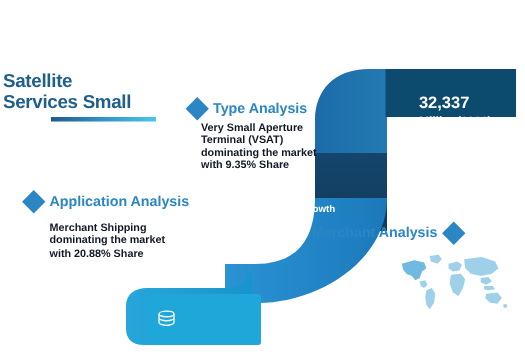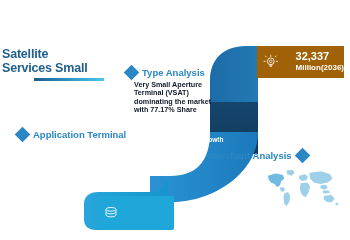--- a/index.html
+++ b/index.html
@@ -49,26 +49,27 @@
     height: 210px;
   }
 
   
   .card-2029 {
     position: absolute;
     left: 257px;
     top: 10px;
     width: 87px;
     height: 32px;
-    background: #a16207;
+    background: #0c4a6e;
     display: flex;
     align-items: center;
     gap: 17px;
     padding-left: 6px;
     box-sizing: border-box;
+    flex-direction: column;
   }
   .card-2029 .vals { line-height: 12px; }
   .val-big {
     font-size: 11px;
     font-weight: bold;
     color: #ffffff;
   }
   .val-small {
     font-size: 8px;
     font-weight: bold;
@@ -309,26 +310,27 @@
       <ellipse cx="12" cy="6.5" rx="7.5" ry="2.8" fill="none" stroke="#ffffff" stroke-width="1.3"></ellipse>
       <path d="M4.5 6.5 v4 c0 1.5 3.4 2.8 7.5 2.8 s7.5 -1.3 7.5 -2.8 v-4" fill="none" stroke="#ffffff" stroke-width="1.3"></path>
       <path d="M4.5 11 v4 c0 1.5 3.4 2.8 7.5 2.8 s7.5 -1.3 7.5 -2.8 v-4" fill="none" stroke="#ffffff" stroke-width="1.3"></path>
     </svg>
   </div>
 
   <div class="sec-head sec-type">
     <span class="diamond"></span>
     <span class="txt">Type Analysis</span>
   </div>
-  <div class="body-txt txt-type">Very Small Aperture Terminal (VSAT) dominating the market with 77.17%  Share</div>
+  <div class="body-txt txt-type">Very Small Aperture Terminal (VSAT) dominating the market with 9.35%  Share</div>
 
   <div class="sec-head sec-app">
     <span class="diamond"></span>
-    <span class="txt">Application Terminal</span>
-  </div>
+    <span class="txt">Application Analysis</span>
+  </div>
+  <div class="body-txt txt-app">Merchant Shipping dominating the market with 20.88% Share</div>
 
   <div class="sec-head sec-reg">
     <span class="txt">Merchant Analysis</span>
     <span class="diamond"></span>
   </div>
 
   <svg class="worldmap" viewBox="0 0 200 110" xmlns="http://www.w3.org/2000/svg">
     <g fill="#9ed0ea">
 
       <path d="M8 22 L30 16 L48 20 L52 30 L44 36 L40 48 L32 52 L26 44 L16 40 L10 32 Z"></path>

